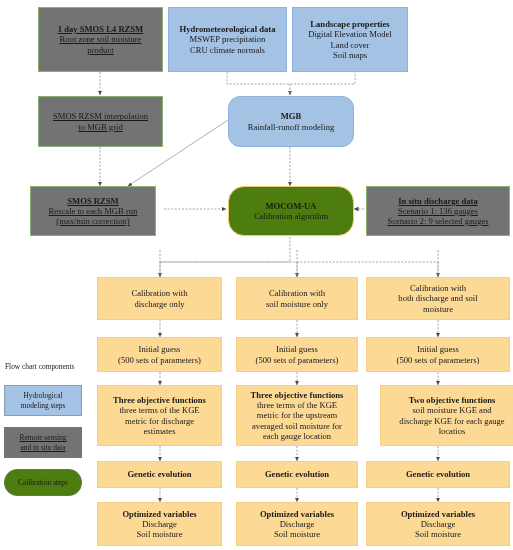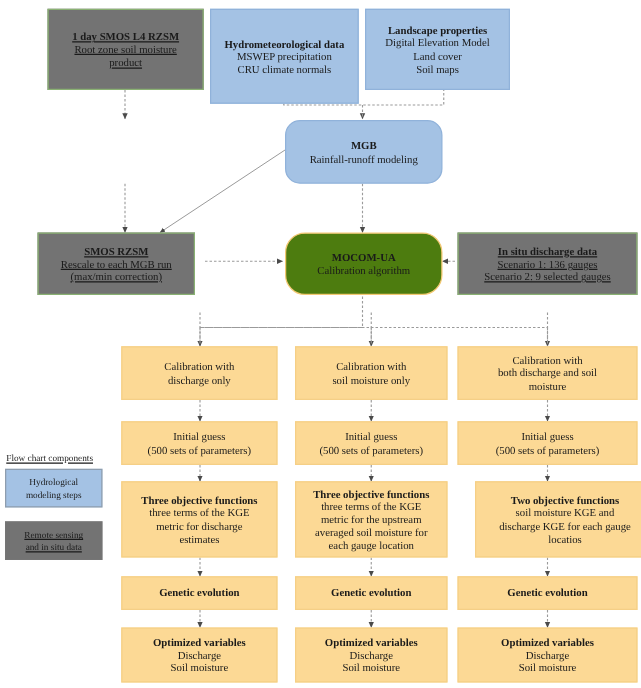--- a/index.html
+++ b/index.html
@@ -55,22 +55,21 @@
   
   #legend {
     position: absolute;
     left: 4px;
     top: 362px;
     width: 86px;
     z-index: 3;
   }
   #legend-title {
     font-size: 7.4px;
-    text-decoration: underline;
-    margin-bottom: 4px;
+    margin-bottom: 14px;
     padding-left: 1px;
     white-space: nowrap;
   }
   .legend-item {
     box-sizing: border-box;
     width: 78px;
     border: 1px solid rgba(120,120,120,0.5);
     font-size: 7.4px;
     text-align: center;
     display: flex;
@@ -145,33 +144,37 @@
       <path d="M228,120 L128,186" marker-end="url(#arw)"></path>
     </g>
   </svg>
 
   <div class="node green fs9" style="left:38px; top:7px; width:125px; height:65px;">
     <span class="ttl">1 day SMOS L4 RZSM</span>
     <span class="sub">Root zone soil moisture</span>
     <span class="sub">product</span>
   </div>
 
-  <div class="node blue fs9" style="left:168px; top:7px; width:119px; height:76px;">
+  <div class="node blue fs9" style="left:168px; top:7px; width:119px; height:65px;">
     <span class="ttl">Hydrometeorological data</span>
     <span class="sub">MSWEP precipitation</span>
     <span class="sub">CRU climate normals</span>
   </div>
 
   <div class="node blue fs9" style="left:292px; top:7px; width:116px; height:65px;">
     <span class="ttl">Landscape properties</span>
     <span class="sub">Digital Elevation Model</span>
     <span class="sub">Land cover</span>
     <span class="sub">Soil maps</span>
   </div>
 
+  <div class="node green fs9" style="left:38px; top:96px; width:125px; height:51px;">
+    <span class="sub">SMOS RZSM interpolation</span>
+    <span class="sub">to MGB grid</span>
+  </div>
 
   <div class="node blue fs9" style="left:228px; top:96px; width:126px; height:51px;border-radius:12px;">
     <span class="ttl">MGB</span>
     <span class="sub">Rainfall-runoff modeling</span>
   </div>
 
   <div class="node green fs9" style="left:30px; top:186px; width:126px; height:50px;">
     <span class="ttl">SMOS RZSM</span>
     <span class="sub">Rescale to each MGB run</span>
     <span class="sub">(max/min correction)</span>
@@ -269,15 +272,20 @@
       </div>
     </div>
 
     <div class="legend-item green lg-r">
       <div>
         <span>Remote sensing</span><br>
         <span>and in situ data</span>
       </div>
     </div>
 
+    <div class="legend-item amber lg-c">
+      <div>
+        <span>Calibration steps</span>
+      </div>
+    </div>
   </div>
 
 </div>
 
 </body></html>

